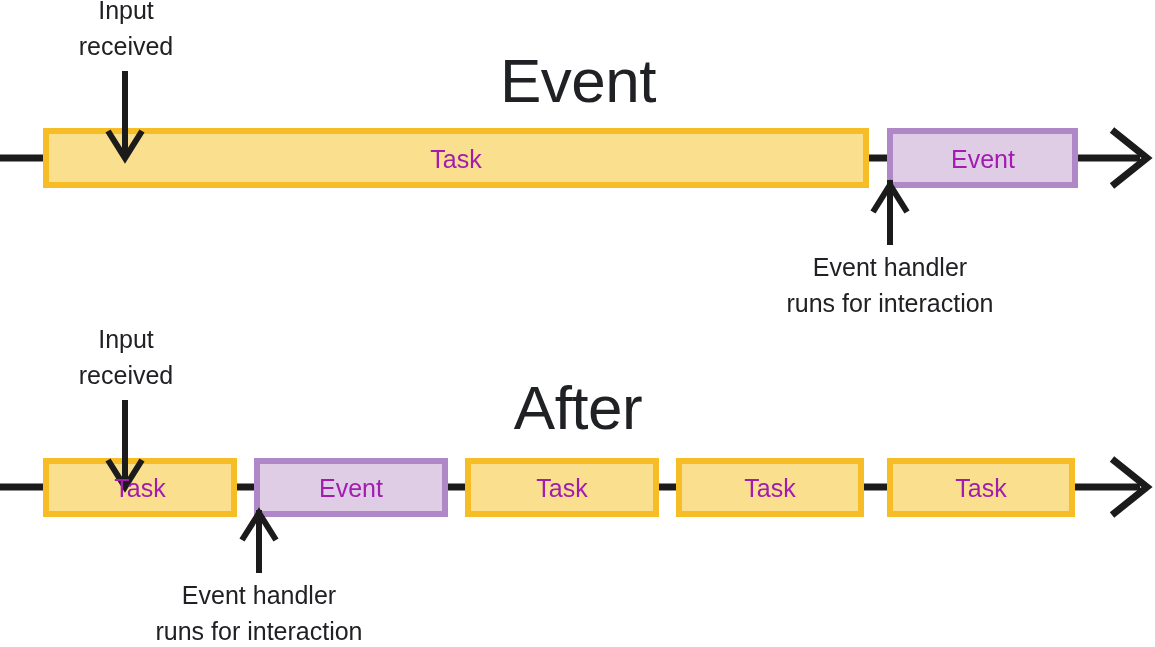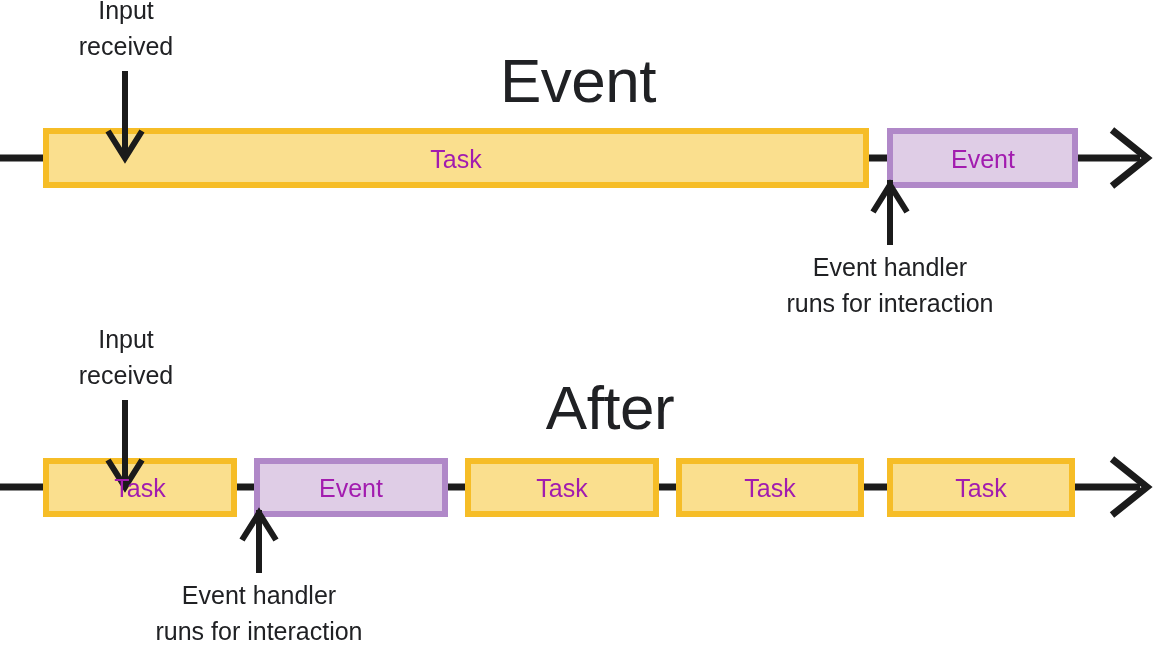--- a/index.html
+++ b/index.html
@@ -114,21 +114,21 @@
 
   <div class="txt annotation centered" style="left:126px; top:-4px;">Input</div>
   <div class="txt annotation centered" style="left:126px; top:32px;">received</div>
 
   <div class="txt box-label centered" style="left:456px; top:145px;">Task</div>
   <div class="txt box-label centered" style="left:983px; top:145px;">Event</div>
 
   <div class="txt annotation centered" style="left:890px; top:253px;">Event handler</div>
   <div class="txt annotation centered" style="left:890px; top:289px;">runs for interaction</div>
 
-  <div class="txt section-title centered" style="left:578px; top:371px;margin-left:32px;">After</div>
+  <div class="txt section-title centered" style="left:578px; top:371px;">After</div>
 
   <div class="txt annotation centered" style="left:126px; top:325px;">Input</div>
   <div class="txt annotation centered" style="left:126px; top:361px;">received</div>
 
   <div class="txt box-label centered" style="left:140px; top:474px;">Task</div>
   <div class="txt box-label centered" style="left:351px; top:474px;">Event</div>
   <div class="txt box-label centered" style="left:562px; top:474px;">Task</div>
   <div class="txt box-label centered" style="left:770px; top:474px;">Task</div>
   <div class="txt box-label centered" style="left:981px; top:474px;">Task</div>
 

